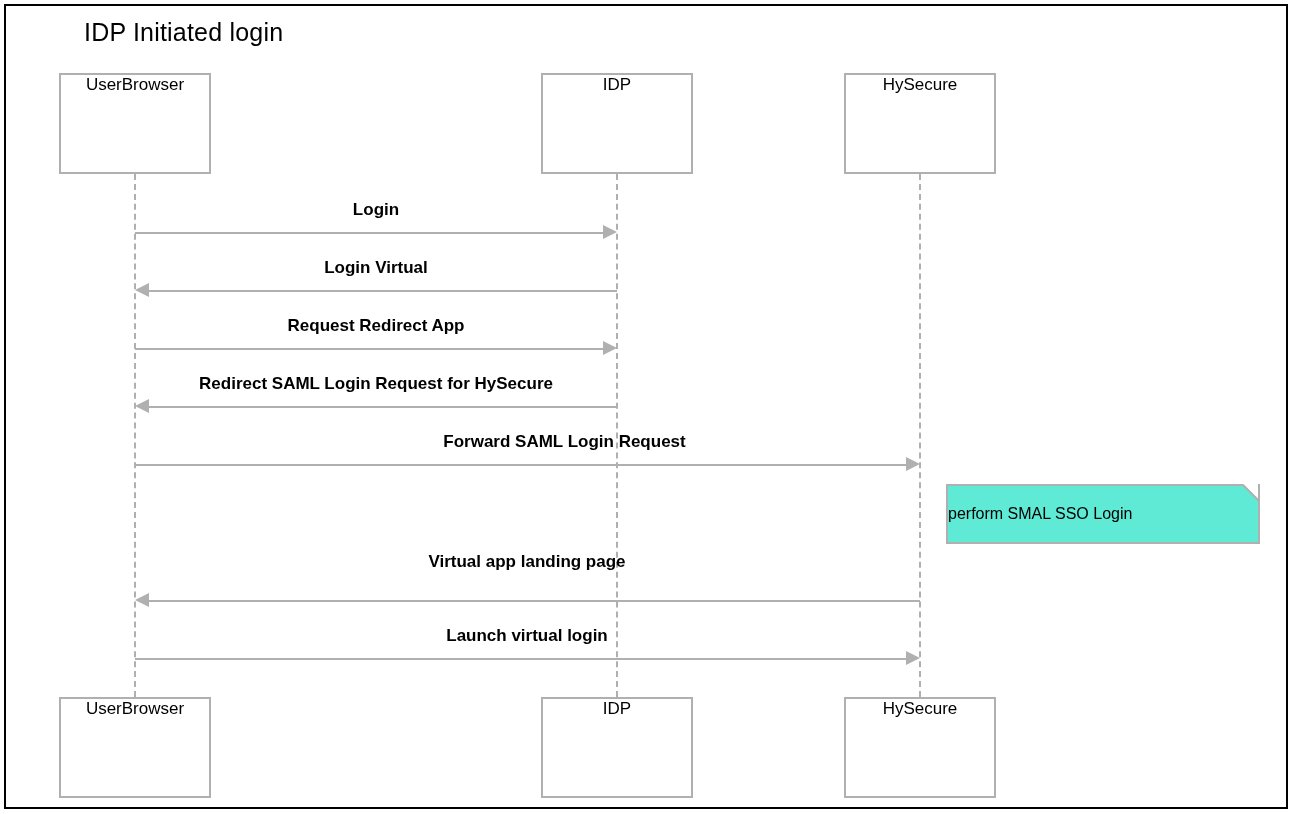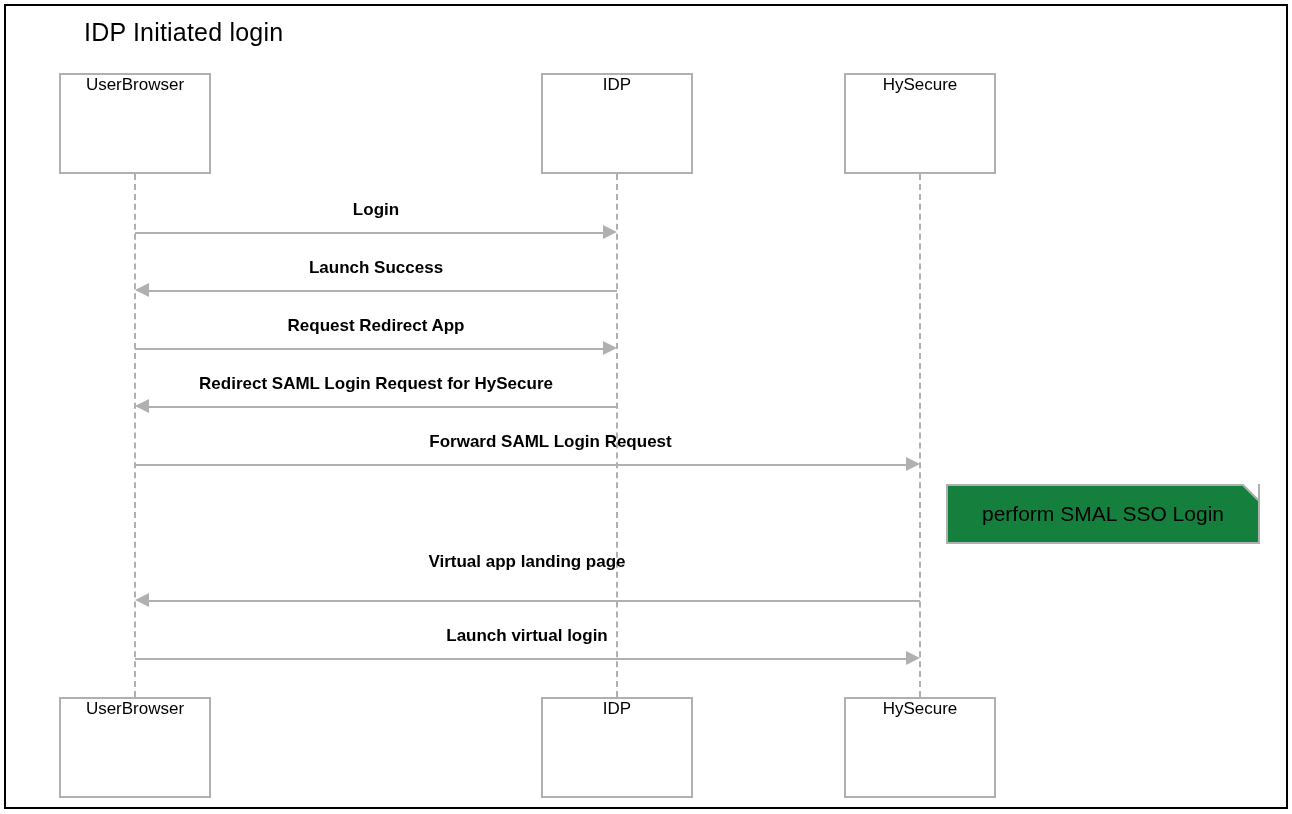--- a/index.html
+++ b/index.html
@@ -66,26 +66,25 @@
     position: absolute;
     font-size: 17px;
     color: #000000;
     white-space: nowrap;
     text-align: center;
     transform: translateX(-50%);
     font-weight: bold;
   }
   #note-box {
     position: absolute;
-    background: #15803d;
+    background: #5eead4;
     border: 2px solid #b0b0b0;
     display: flex;
     align-items: center;
-    justify-content: center;
-    font-size: 21px;
+    font-size: 16px;
     color: #000000;
   }
   #note-fold {
     position: absolute;
     width: 0;
     height: 0;
     border-left: 15px solid transparent;
     border-top: 15px solid #ffffff;
   }
   #note-fold-line {
@@ -127,33 +126,33 @@
   </div>
 
   <div class="lifeline-line" style="left:134px; top:174px; height:523px;"></div>
   <div class="lifeline-line" style="left:616px; top:174px; height:523px;"></div>
   <div class="lifeline-line" style="left:919px; top:174px; height:523px;"></div>
 
   <div class="msg-label" style="left:376px; top:200px;">Login</div>
   <div class="msg-line" style="left:135px; top:232px; width:468px;"></div>
   <div class="arrow-head right" style="left:603px; top:225px;"></div>
 
-  <div class="msg-label" style="left:376px; top:258px;">Launch Success</div>
+  <div class="msg-label" style="left:376px; top:258px;">Login Virtual</div>
   <div class="msg-line" style="left:149px; top:290px; width:468px;"></div>
   <div class="arrow-head left" style="left:135px; top:283px;"></div>
 
   <div class="msg-label" style="left:376px; top:316px;">Request Redirect App</div>
   <div class="msg-line" style="left:135px; top:348px; width:468px;"></div>
   <div class="arrow-head right" style="left:603px; top:341px;"></div>
 
   <div class="msg-label" style="left:376px; top:374px;">Redirect SAML Login Request for HySecure</div>
   <div class="msg-line" style="left:149px; top:406px; width:468px;"></div>
   <div class="arrow-head left" style="left:135px; top:399px;"></div>
 
-  <div class="msg-label" style="left:527px; top:432px;padding-left:47px;">Forward SAML Login Request</div>
+  <div class="msg-label" style="left:541px; top:432px;padding-left:47px;">Forward SAML Login Request</div>
   <div class="msg-line" style="left:135px; top:464px; width:771px;"></div>
   <div class="arrow-head right" style="left:906px; top:457px;"></div>
 
   <div id="note-box" style="left:946px; top:484px; width:314px; height:60px;">
     <span>perform SMAL SSO Login</span>
   </div>
   <div id="note-fold" style="left:1243px; top:484px;"></div>
   <div id="note-fold-line" style="left:1243px; top:484px;"></div>
 
   <div class="msg-label" style="left:527px; top:552px;">Virtual app landing page</div>

